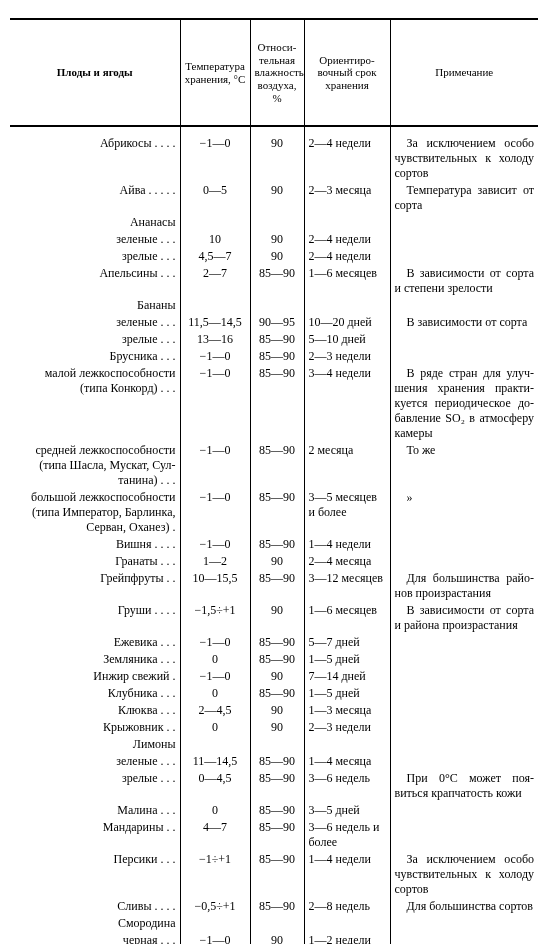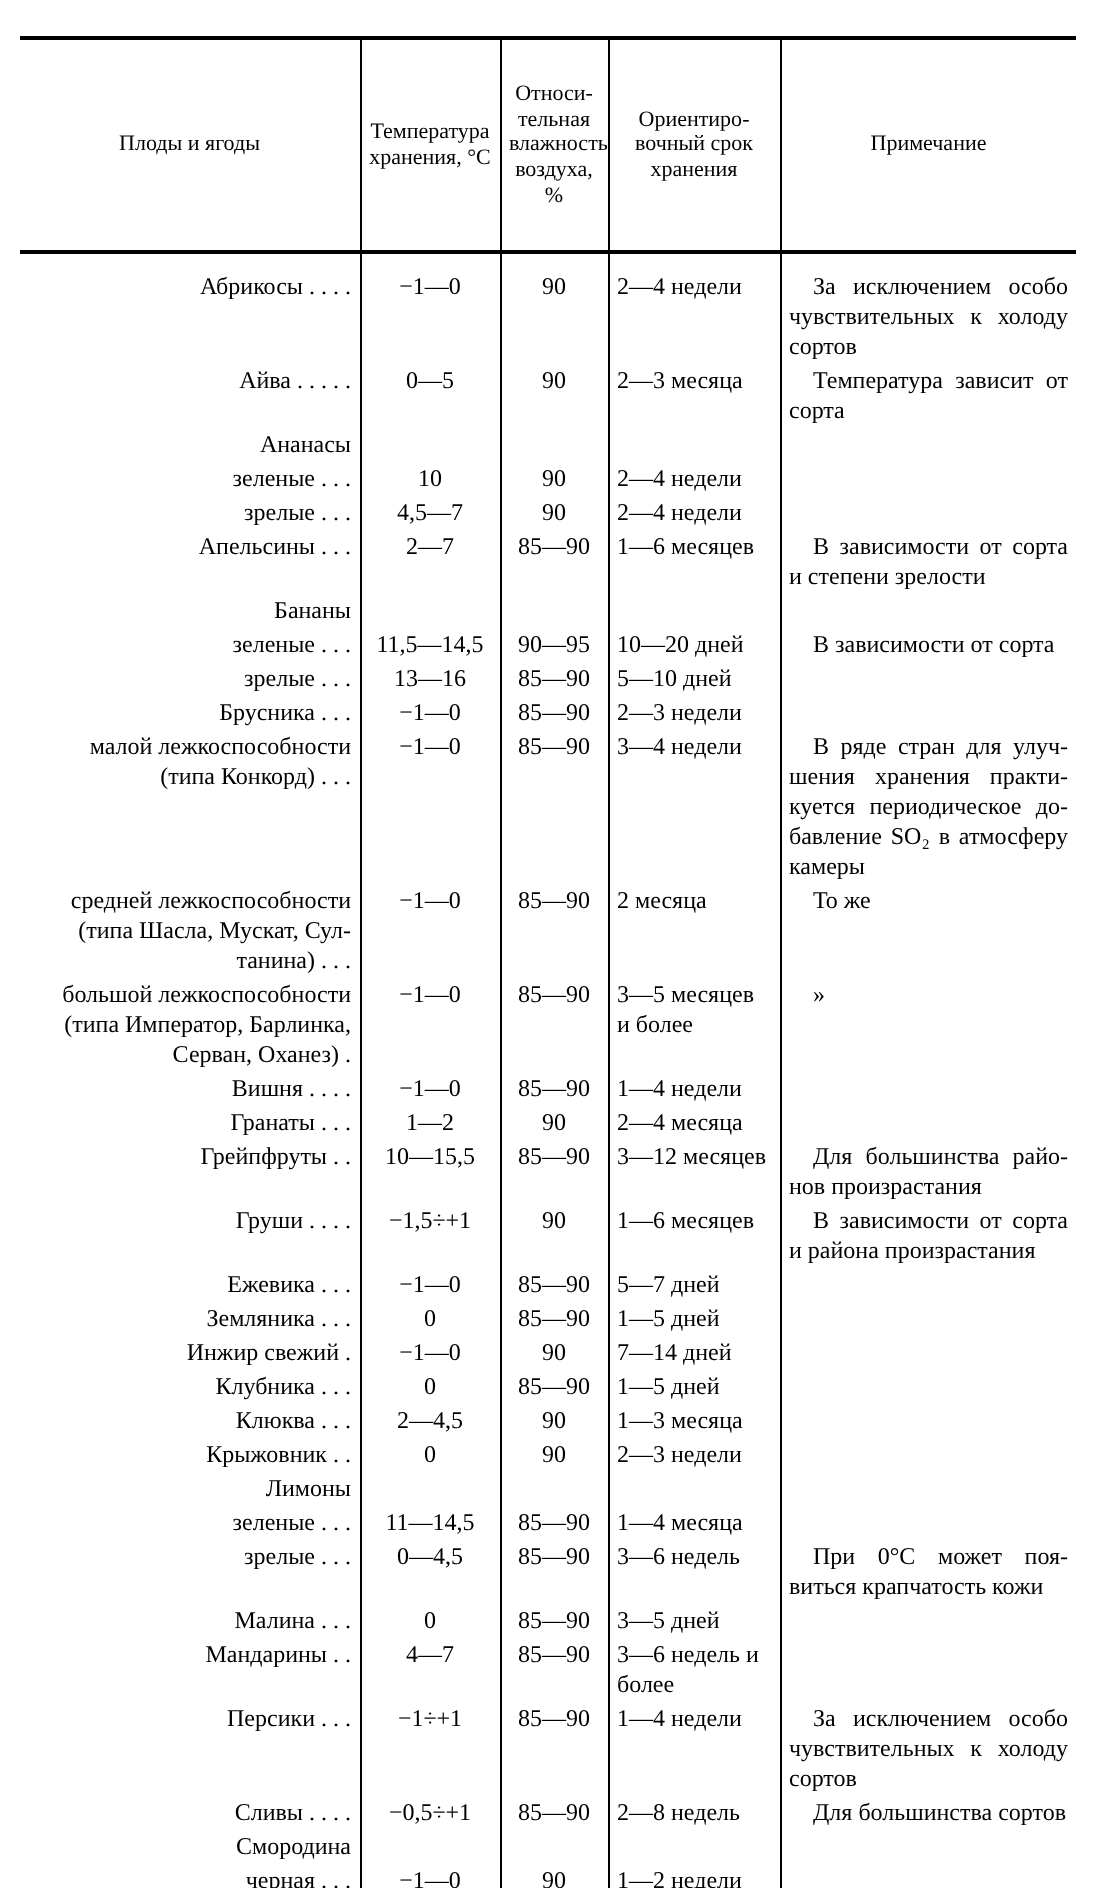--- a/index.html
+++ b/index.html
@@ -21,21 +21,21 @@
     border-top: 2px solid #000;
     border-bottom: 2px solid #000;
     border-left: 1px solid #000;
     padding: 21px 4px;
     font-weight: normal;
     text-align: center;
     vertical-align: middle;
     font-size: 11px;
     line-height: 1.15;
   }
-  table.storage thead th:first-child { border-left: none; }
+  table.storage thead th:first-child { border-left: none; font-weight: bold; }
   table.storage tbody td {
     border-left: 1px solid #000;
     padding: 1px 4px;
     vertical-align: top;
     line-height: 1.25;
   }
   table.storage tbody td:first-child { border-left: none; }
   td.name { text-align: right; }
   td.temp, td.hum { text-align: center; white-space: nowrap; }
   td.term { text-align: left; white-space: normal; }

